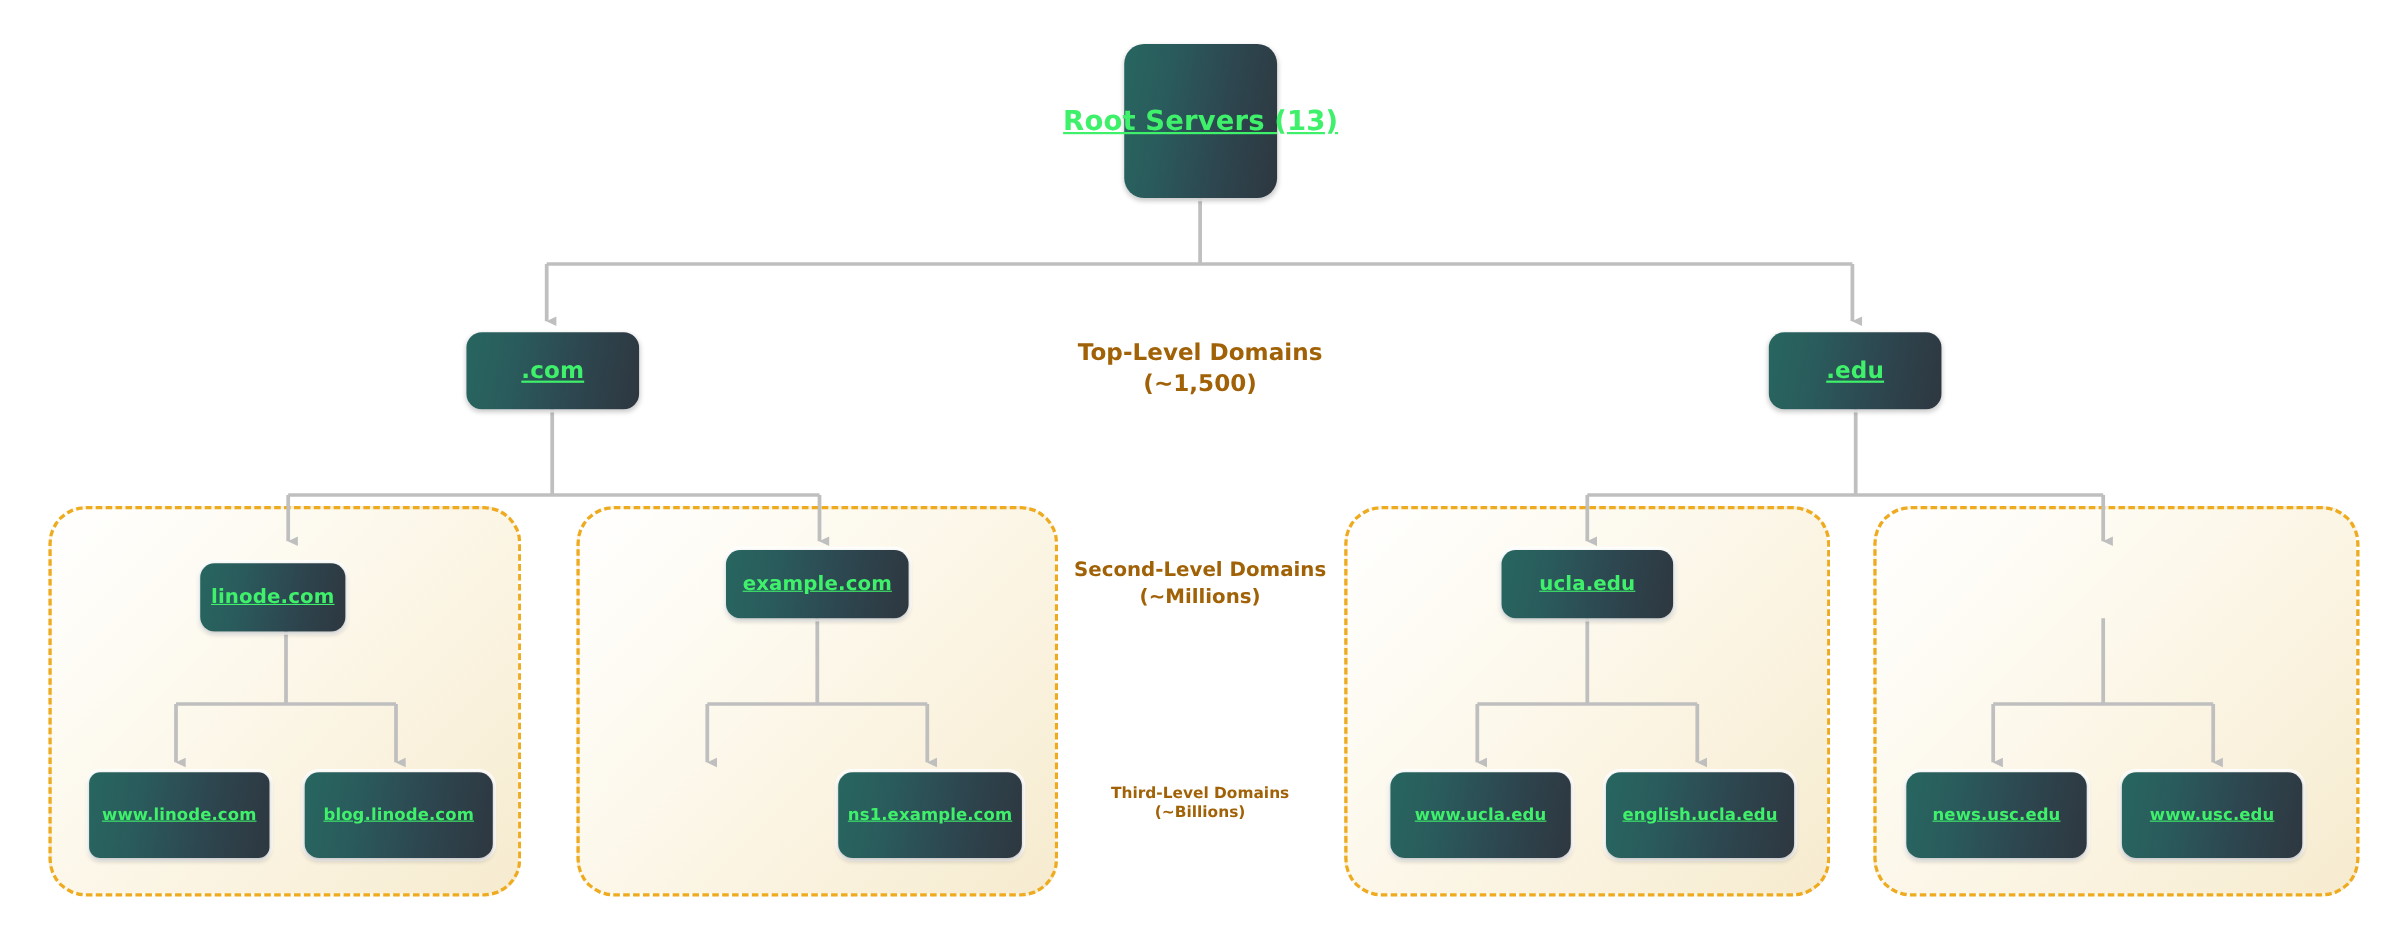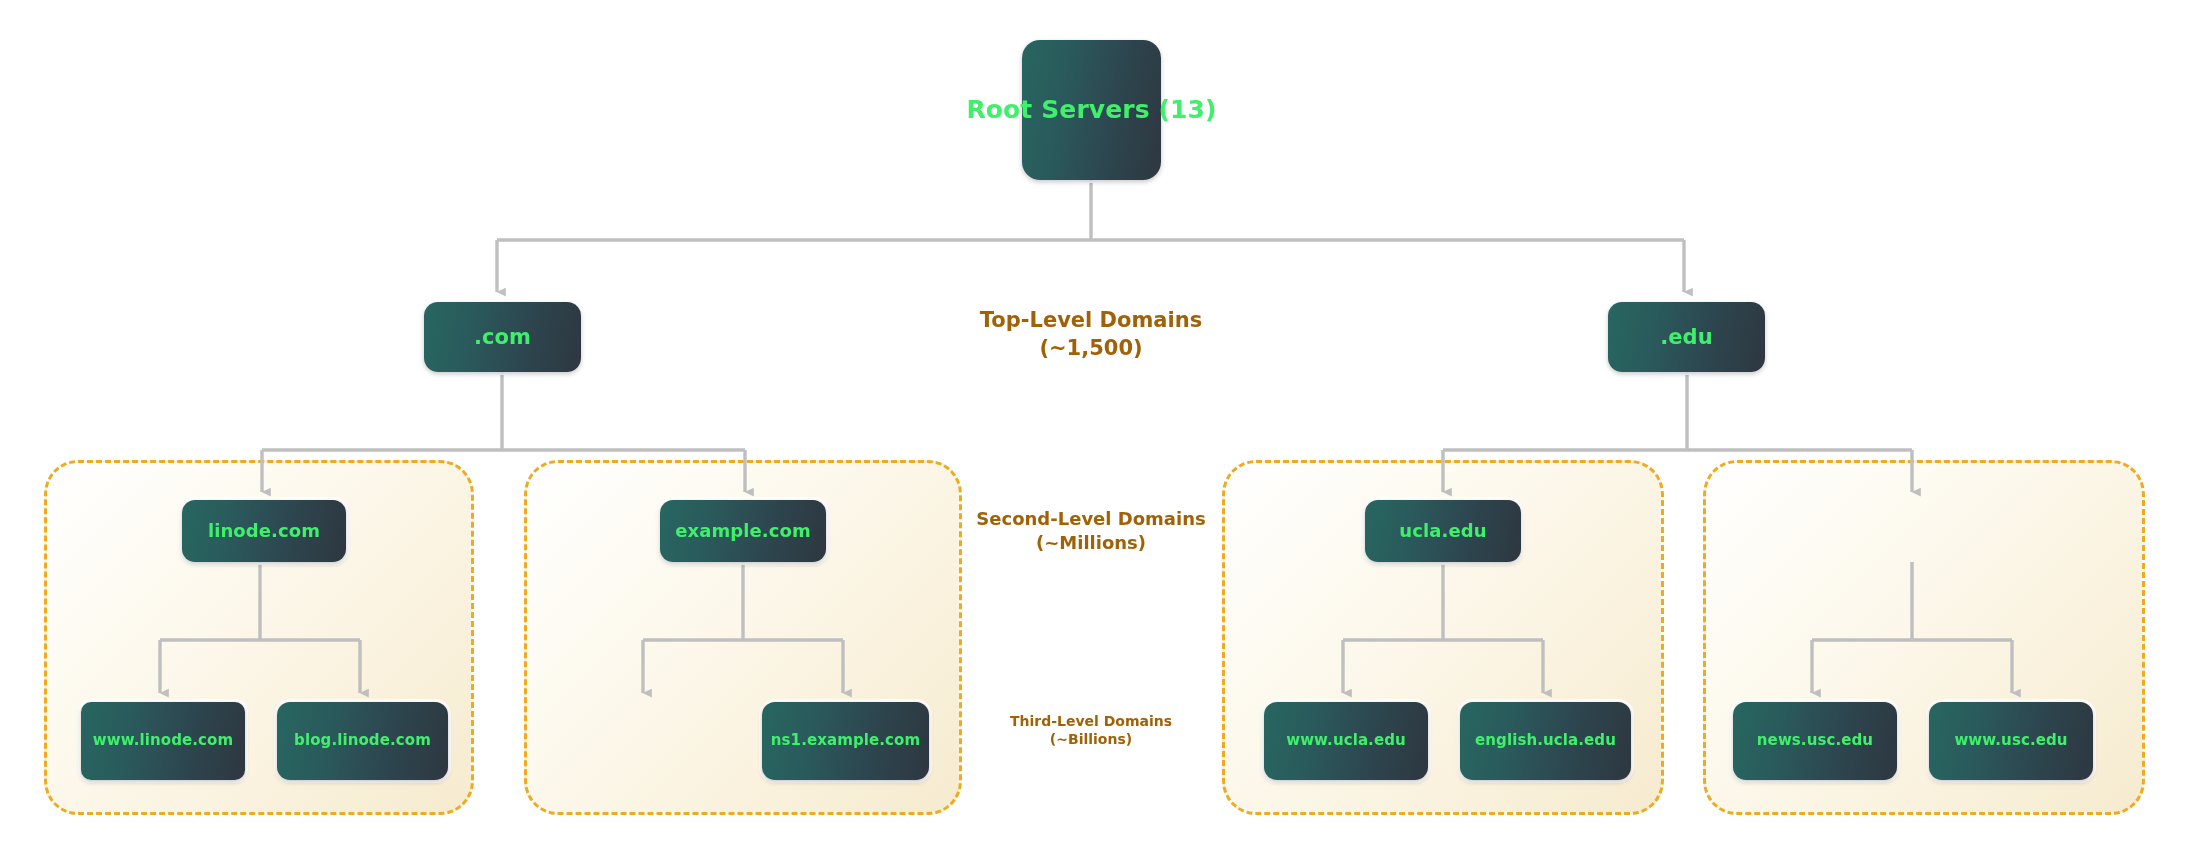--- a/index.html
+++ b/index.html
@@ -54,20 +54,21 @@
     text-align: center;
     background: linear-gradient(100deg, #276660 0%, #2a5b5c 28%, #2d4750 62%, #2e3740 100%);
     color: #3ff06a;
     font-weight: bold;
     border-radius: 12px;
     box-shadow: 0 2px 5px rgba(0,0,0,0.22),
                 0 0 0 3px rgba(255,255,255,0.92);
     line-height: 1.16;
     letter-spacing: 0.1px;
     white-space: nowrap;
+    text-decoration: underline;
   }
 
   .node.root {
     border-radius: 18px;
     font-size: 25px;
     line-height: 1.22;
   }
   .node.tld   { font-size: 21px; border-radius: 14px; }
   .node.sld   { font-size: 18px; border-radius: 13px; }
   .node.third { font-size: 15px; border-radius: 13px; }
@@ -142,21 +143,21 @@
     </g>
   </svg>
 
   <div class="node root" style="left:1022px; top:40px; width:139px; height:140px;">Root
 Servers
 (13)</div>
 
   <div class="node tld" style="left:424px; top:302px; width:157px; height:70px;">.com</div>
   <div class="node tld" style="left:1608px; top:302px; width:157px; height:70px;">.edu</div>
 
-  <div class="node sld" style="left:182px; top:500px; width:164px; height:62px;">linode.com</div>
+  <div class="node sld" style="left:182px; top:512px; width:132px; height:62px;">linode.com</div>
   <div class="node sld" style="left:660px; top:500px; width:166px; height:62px;">example.com</div>
   <div class="node sld" style="left:1365px; top:500px; width:156px; height:62px;">ucla.edu</div>
 
   <div class="node third" style="left:81px; top:702px; width:164px; height:78px;border-radius:10px;">www.linode.com</div>
   <div class="node third" style="left:277px; top:702px; width:171px; height:78px;">blog.linode.com</div>
 
   <div class="node third" style="left:762px; top:702px; width:167px; height:78px;">ns1.example.com</div>
 
   <div class="node third" style="left:1264px; top:702px; width:164px; height:78px;">www.ucla.edu</div>
   <div class="node third" style="left:1460px; top:702px; width:171px; height:78px;">english.ucla.edu</div>

